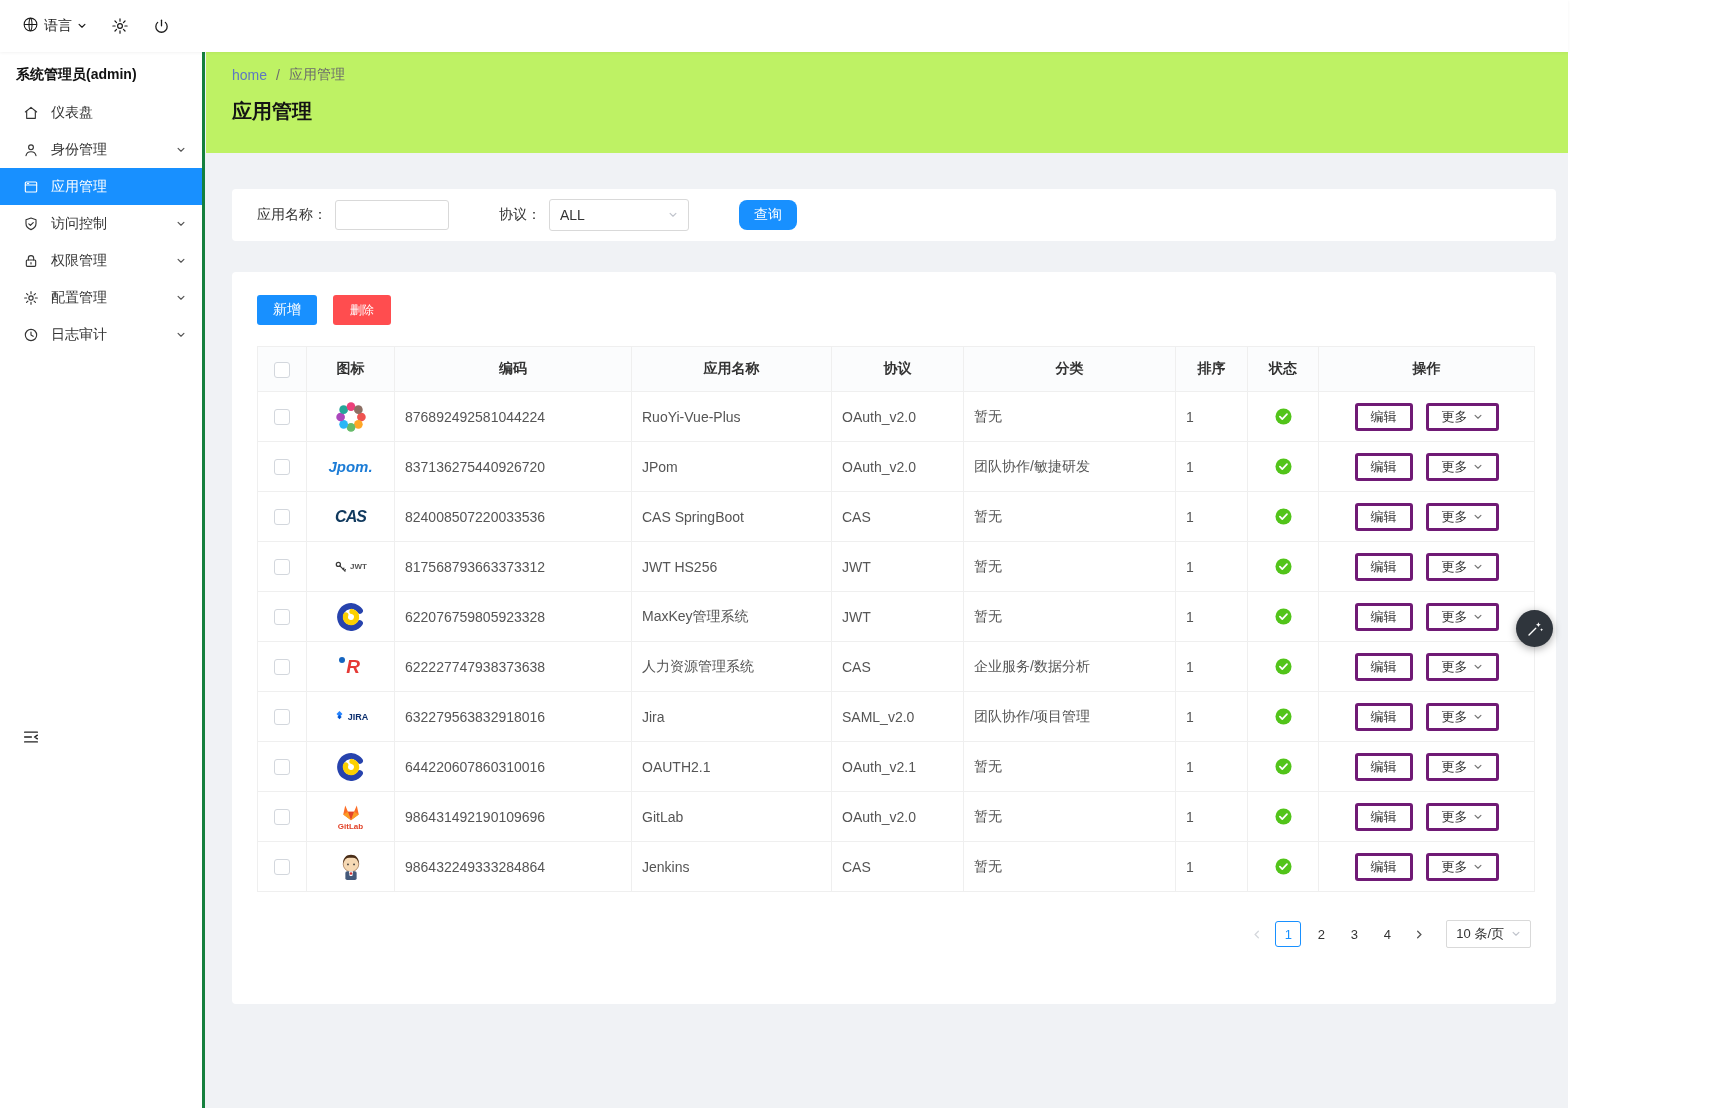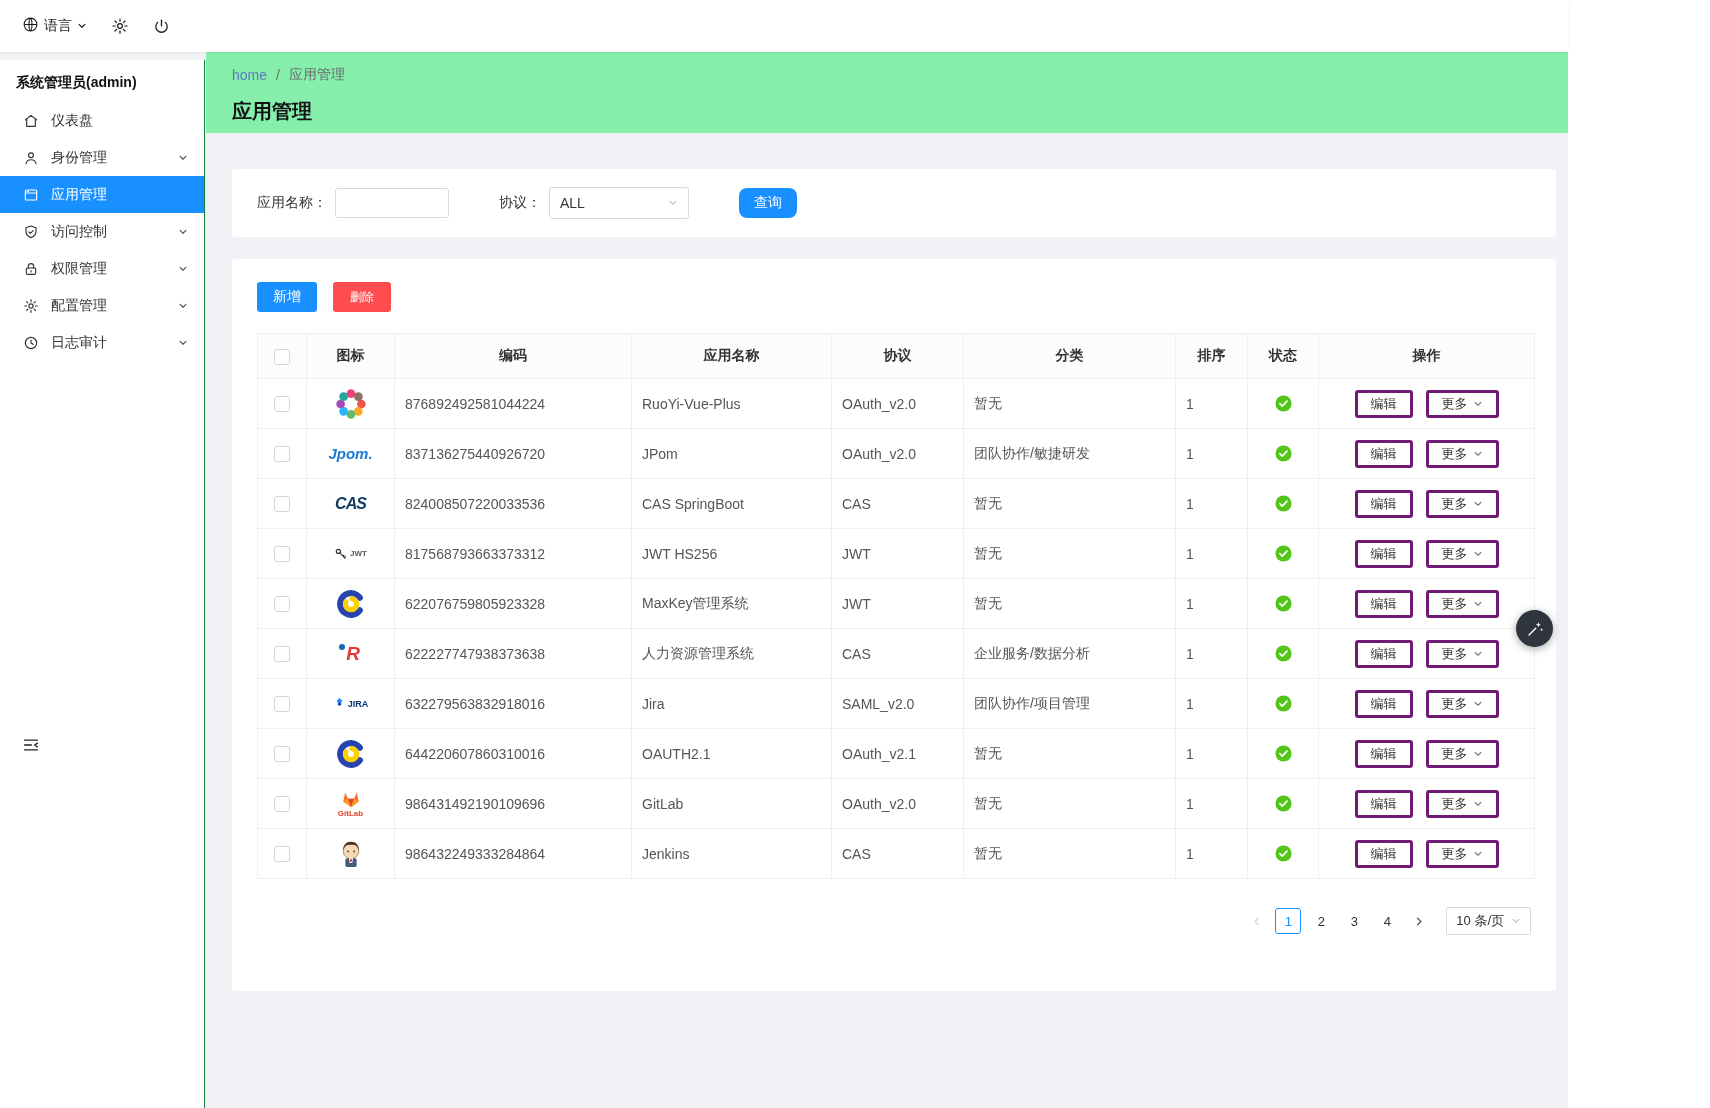--- a/index.html
+++ b/index.html
@@ -15,58 +15,58 @@
   .brand-logo { width: 38px; height: 38px; display: flex; }
   .brand-name { font-size: 23px; font-weight: bold; letter-spacing: .5px; }
   .brand-name .bmax { color: var(--brand-blue); }
   .brand-name .bkey { color: var(--brand-yellow); }
   .brand-product { font-size: 19px; font-weight: bold; color: var(--title-blue); margin-left: 4px; }
   .hdr-actions { display: flex; align-items: center; gap: 24px; color: #1a1a1a; }
   .lang { display: flex; align-items: center; gap: 5px; font-size: 14px; cursor: pointer; }
   .hdr-icon-btn { display: flex; align-items: center; cursor: pointer; color: #1a1a1a; background: none; border: none; }
 
   
-  .sidebar { position: absolute; top: 60px; left: 0; width: 205px; bottom: 0; background: #fff;
-             border-right: 1px solid #15803d; z-index: 5; }
+  .sidebar { position: absolute; top: 52px; left: 0; width: 205px; bottom: 0; background: #fff;
+             border-right: 3px solid #15803d; z-index: 5; }
   .side-user { padding: 14px 16px 10px; font-weight: bold; font-size: 14px; color: #111; }
   .side-item { display: flex; align-items: center; height: 37px; padding: 0 16px 0 23px;
                font-size: 14px; color: #333; cursor: pointer; }
   .side-icon { width: 17px; height: 17px; margin-right: 11px; display: flex; align-items: center; }
   .side-label { flex: 0 0 auto; }
   .side-chev { margin-left: auto; color: #555; display: flex; }
   .side-item.active { background: var(--accent); color: #fff; }
   .collapse-btn { position: absolute; left: 22px; top: 676px; background: none; border: none;
                   color: #222; cursor: pointer; display: flex; }
 
   
   .main { position: absolute; left: 206px; top: 52px; right: 0; bottom: 0; background: #f0f2f5; overflow: hidden; }
-  .page-head { background: #86efac; padding: 14px 26px 8px; }
+  .page-head { background: #bef264; padding: 14px 26px 28px; }
   .breadcrumb { font-size: 14px; display: flex; gap: 9px; align-items: center; }
   .crumb-home { color: #5d78c2; cursor: pointer; }
   .crumb-sep, .crumb-current { color: #6b6b6b; }
   .page-title { margin-top: 14px; font-size: 20px; font-weight: bold; color: #141414; }
   .content { padding: 36px 12px 0 26px; }
   .card { background: #fff; border-radius: 4px; }
 
   
-  .filter-card { height: 68px; display: flex; align-items: center; padding: 16px 25px; }
+  .filter-card { height: 52px; display: flex; align-items: center; padding: 16px 25px; }
   .f-label { font-size: 14px; color: #333; }
   .f-input { width: 114px; height: 30px; border: 1px solid #d9d9d9; border-radius: 3px;
              margin-left: 8px; padding: 0 8px; font-size: 14px; font-family: inherit; }
   .f-group { margin-left: 50px; display: flex; align-items: center; }
   .f-select { width: 140px; height: 32px; border: 1px solid #d9d9d9; border-radius: 3px; margin-left: 8px;
               display: flex; align-items: center; justify-content: space-between; padding: 0 10px;
               font-size: 14px; color: #333; background: #fff; cursor: pointer; }
   .f-select .sel-chev { color: #c0c4cc; display: flex; }
   .btn { font-family: inherit; cursor: pointer; }
   .btn-primary { width: 58px; height: 30px; background: var(--accent); color: #fff; border: none;
                  border-radius: 8px; font-size: 14px; margin-left: 50px; }
 
   
-  .table-card { margin-top: 22px; padding: 23px 25px 56px; }
+  .table-card { margin-top: 31px; padding: 23px 25px 56px; }
   .toolbar-row { display: flex; }
   .btn-add { width: 60px; height: 30px; background: var(--accent); color: #fff; border: none; border-radius: 3px; font-size: 14px; }
   .btn-del { width: 58px; height: 30px; background: var(--danger); color: #fff; border: none; border-radius: 3px; font-size: 12px; margin-left: 16px; }
 
   table.apps { width: 100%; border-collapse: collapse; margin-top: 21px; font-size: 14px; table-layout: fixed; }
   .apps th, .apps td { border: 1px solid #efefef; }
   .apps thead th { height: 45px; background: #fbfcfd; font-weight: bold; color: #333; }
   .apps tbody td { height: 50px; color: #555; background: #fff; }
   .c-left { text-align: left; padding: 0 10px; overflow: hidden; white-space: nowrap; }
   .c-center, .c-icon, .c-check { text-align: center; }

